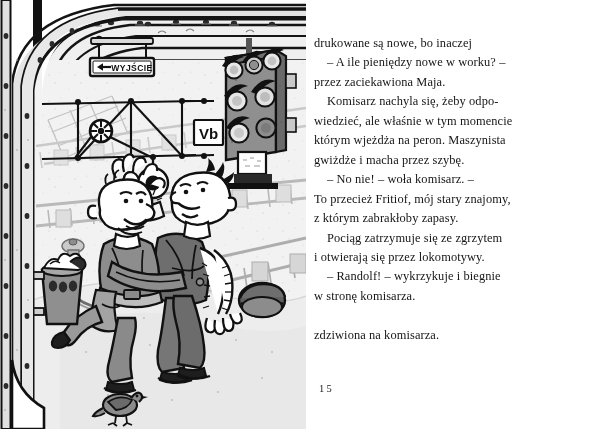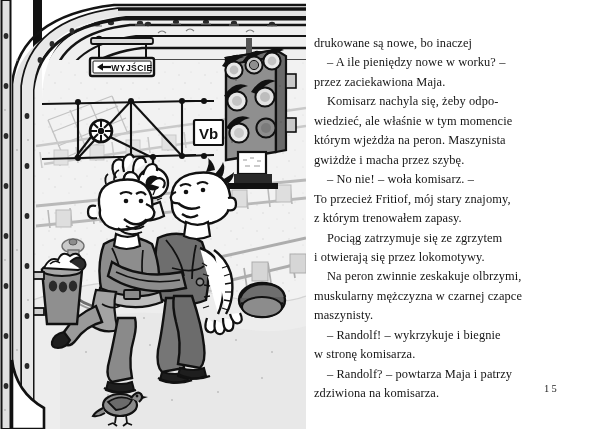--- a/index.html
+++ b/index.html
@@ -19,21 +19,21 @@
   .body-text{
     position:absolute;left:8px;top:34px;width:240px;
     font-family:"Liberation Serif", serif;
     font-size:12.4px;line-height:19.45px;color:#151515;
     letter-spacing:.1px;
   }
   .body-text p{margin:0;}
   .body-text p.ind{text-indent:13px;}
   .folio{
     position:absolute;left:13px;top:383px;width:240px;
-    text-align:right;font-family:"Liberation Serif",serif;
+    text-align:left;font-family:"Liberation Serif",serif;
     font-size:10.5px;color:#222;letter-spacing:2.2px;
   }
   svg{display:block;}
 </style>
 </head>
 <body>
 
 <div class="page">
 
   <div class="illus-page">
@@ -580,36 +580,31 @@
       </p>
       <p class="ind">
         <span>Komisarz nachyla się, żeby odpo-</span><br>
         <span>wiedzieć, ale właśnie w tym momencie</span><br>
         <span>którym wjeżdża na peron. Maszynista</span><br>
         <span>gwiżdże i macha przez szybę.</span>
       </p>
       <p class="ind">
         <span>– No nie! – woła komisarz. –</span><br>
         <span>To przecież Fritiof, mój stary znajomy,</span><br>
-        <span>z którym trenowałem zapasy.</span>
+        <span>z którym zabrakłoby zapasy.</span>
       </p>
       <p class="ind">
         <span>Pociąg zatrzymuje się ze zgrzytem</span><br>
         <span>i otwierają się przez lokomotywy.</span>
       </p>
       <p class="ind">
-        <span>Na peron zwinnie zeskakuje olbrzymi,</span><br>
-        <span>muskularny mężczyzna w czarnej czapce</span><br>
-        <span>maszynisty.</span>
-      </p>
-      <p class="ind">
         <span>– Randolf! – wykrzykuje i biegnie</span><br>
         <span>w stronę komisarza.</span>
       </p>
       <p class="ind">
-        <span>– Randolf? – powtarza Maja i patrzy</span><br>
+        <br>
         <span>zdziwiona na komisarza.</span>
       </p>
     </div>
     <div class="folio">15</div>
   </div>
 
 </div>
 
 </body></html>

